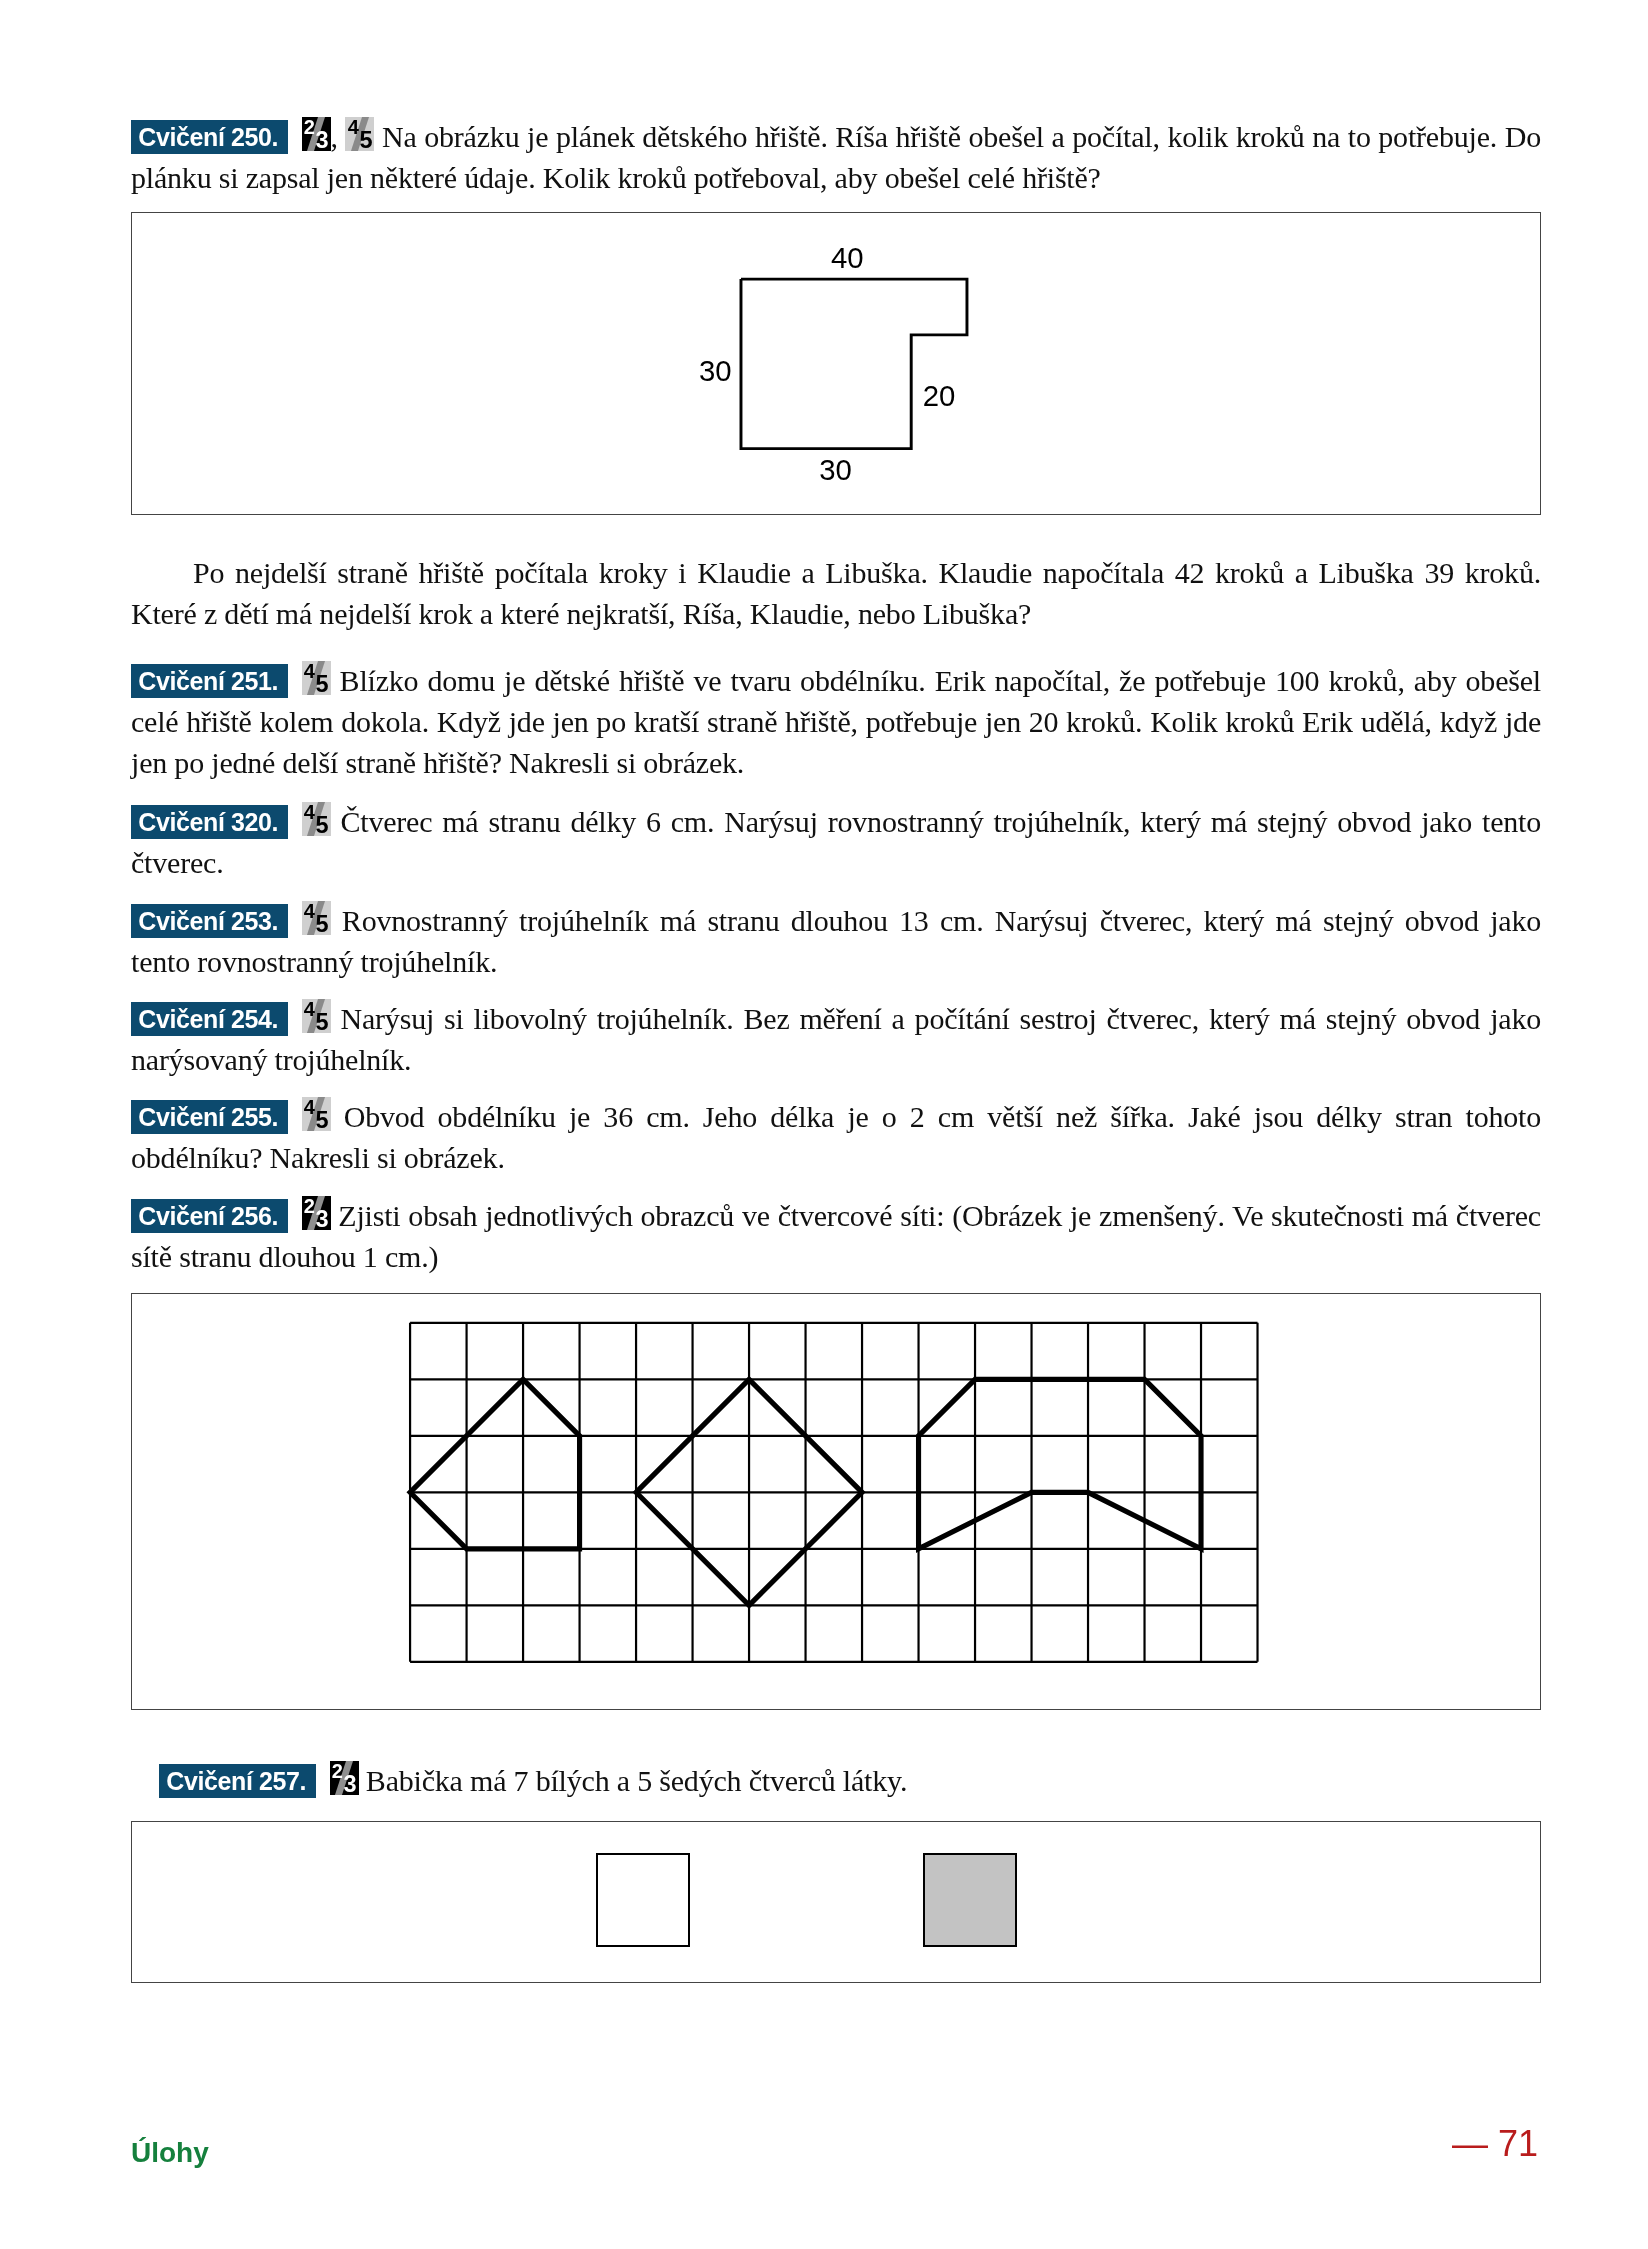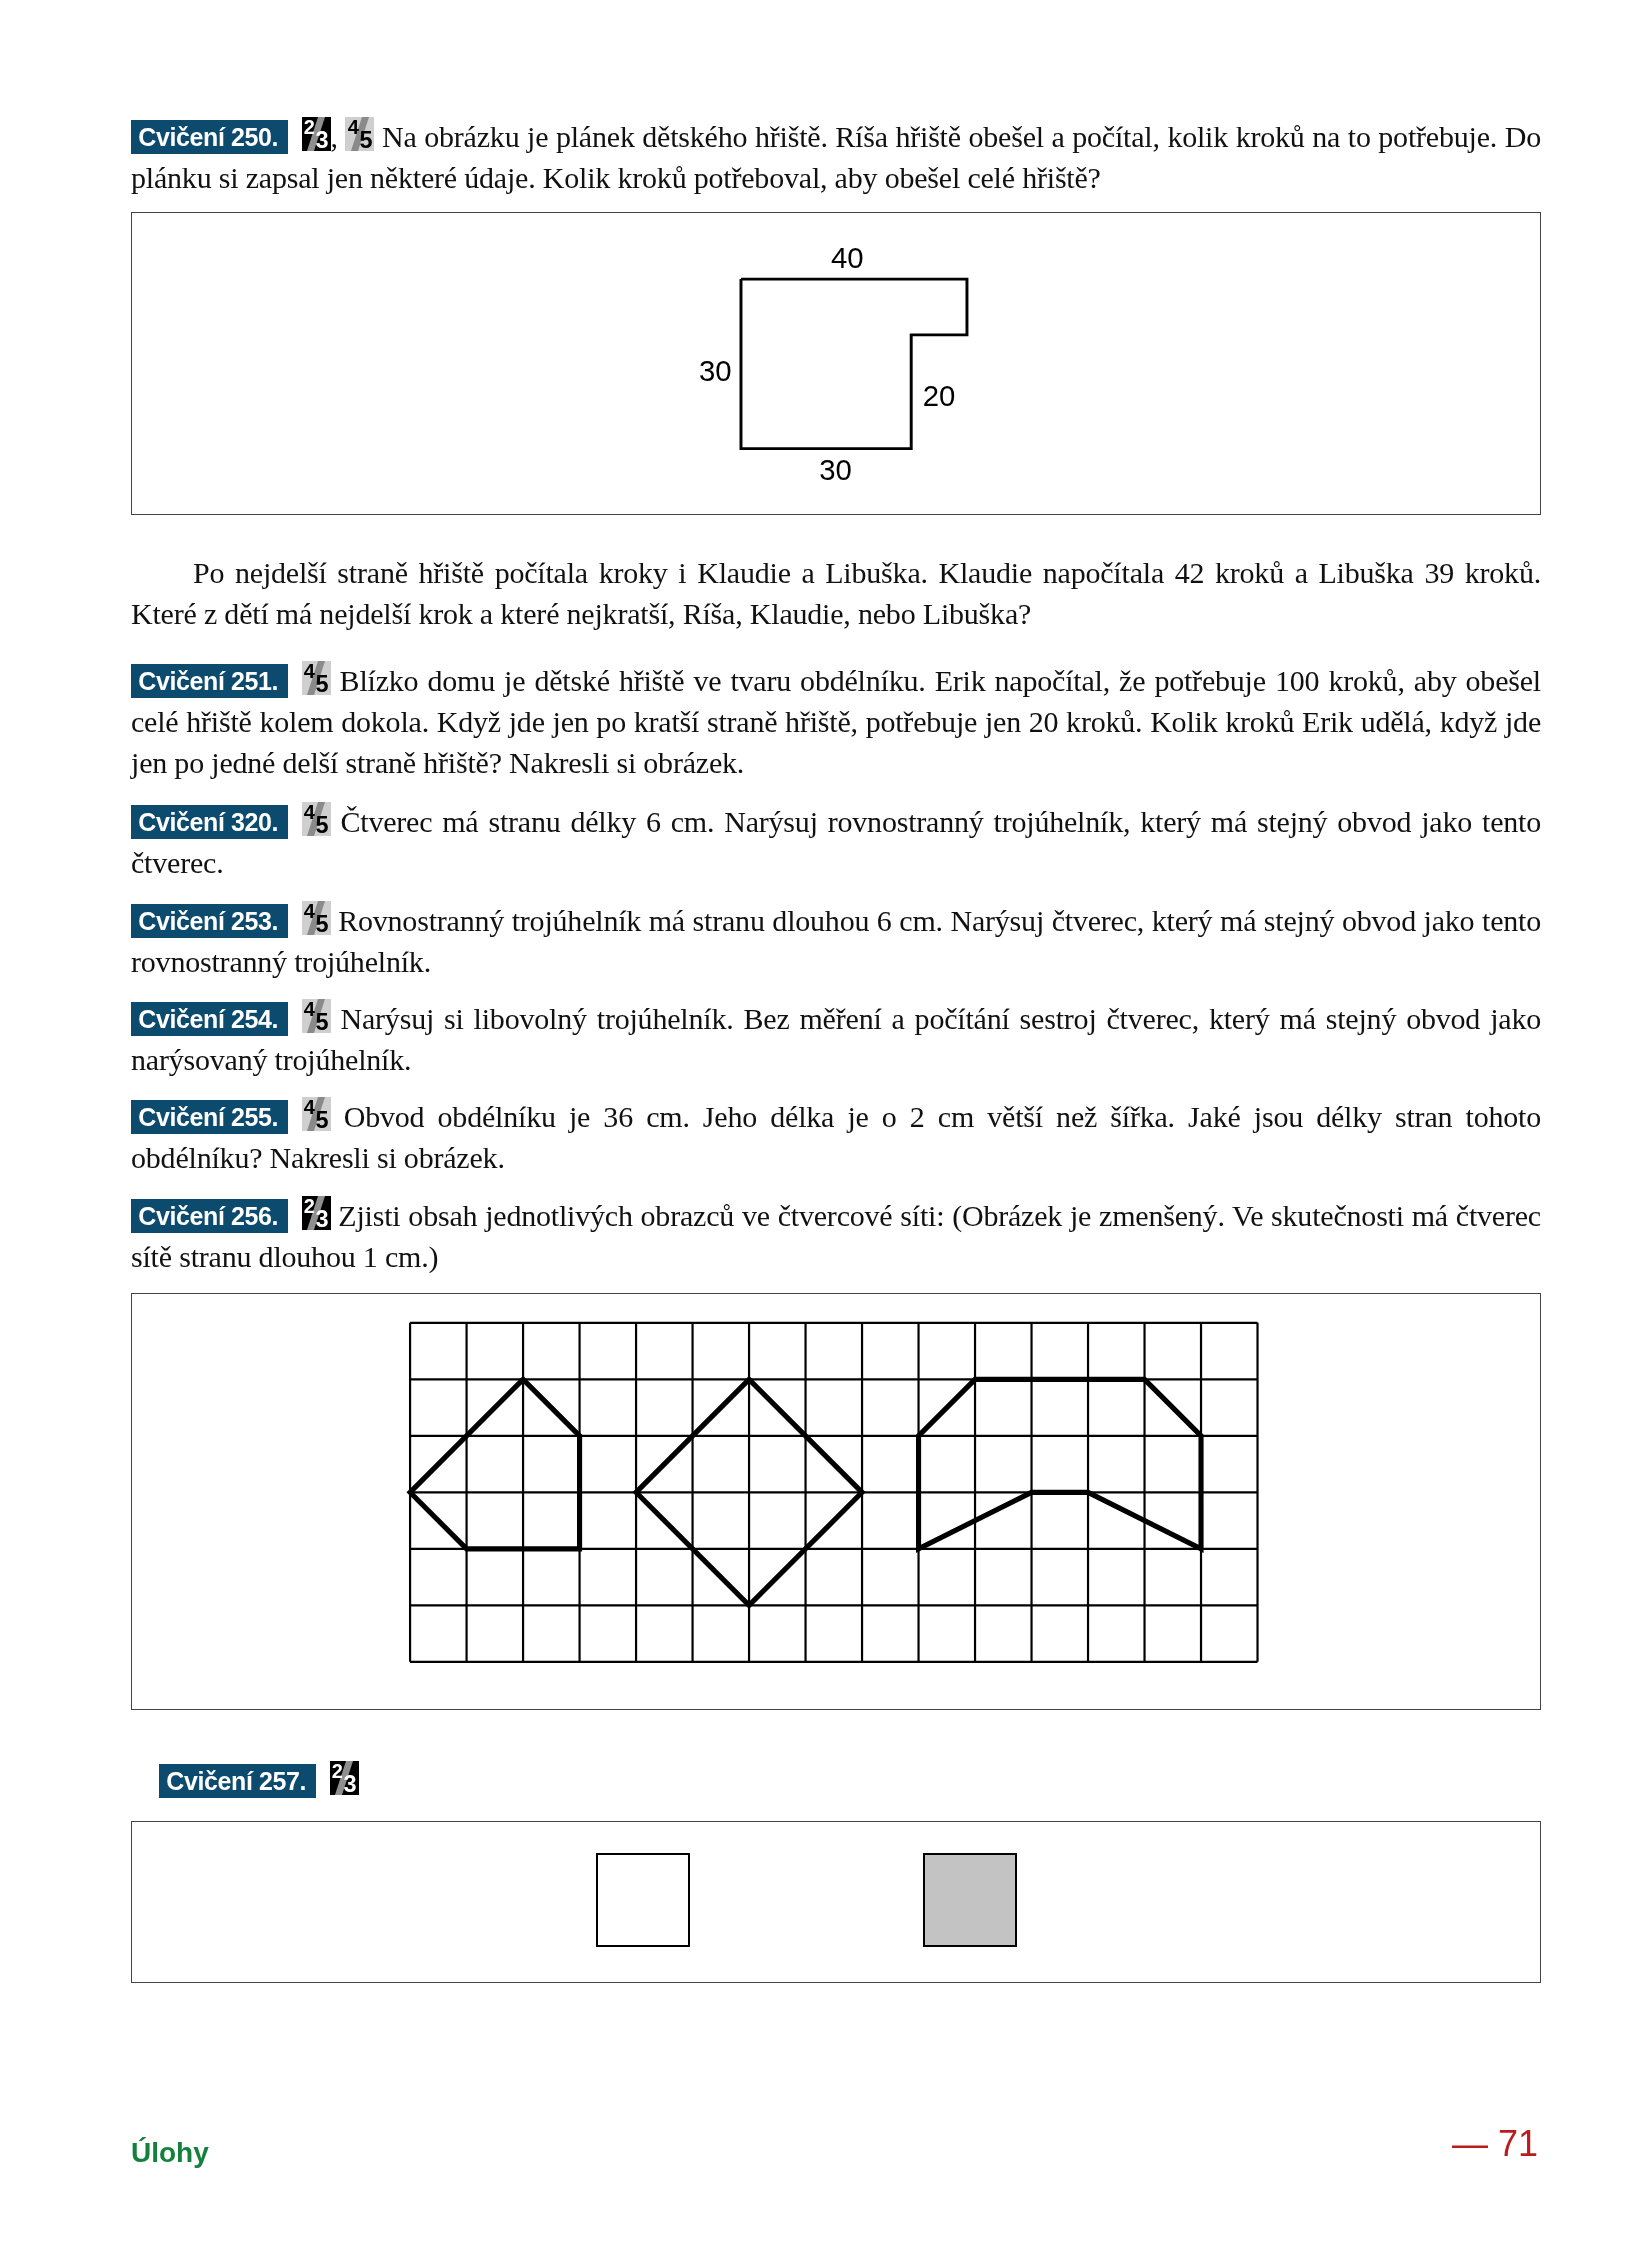--- a/index.html
+++ b/index.html
@@ -56,21 +56,21 @@
   <span>Blízko domu je dětské hřiště ve tvaru obdélníku. Erik napočítal, že potřebuje 100 kroků, aby obešel celé hřiště kolem dokola. Když jde jen po kratší straně hřiště, potřebuje jen 20 kroků. Kolik kroků Erik udělá, když jde jen po jedné delší straně hřiště? Nakresli si obrázek.</span>
 </div>
 
 <div class="para" style="top:801px;">
   <span class="label">Cvičení 320.</span><span class="badge light"><span class="slash"></span><span class="d1">4</span><span class="d2">5</span></span>
   <span>Čtverec má stranu délky 6 cm. Narýsuj rovnostranný trojúhelník, který má stejný obvod jako tento čtverec.</span>
 </div>
 
 <div class="para" style="top:900px;">
   <span class="label">Cvičení 253.</span><span class="badge light"><span class="slash"></span><span class="d1">4</span><span class="d2">5</span></span>
-  <span>Rovnostranný trojúhelník má stranu dlouhou 6 cm. Narýsuj čtverec, který má stejný obvod jako tento rovnostranný trojúhelník.</span>
+  <span>Rovnostranný trojúhelník má stranu dlouhou 13 cm. Narýsuj čtverec, který má stejný obvod jako tento rovnostranný trojúhelník.</span>
 </div>
 
 <div class="para" style="top:998px;">
   <span class="label">Cvičení 254.</span><span class="badge light"><span class="slash"></span><span class="d1">4</span><span class="d2">5</span></span>
   <span>Narýsuj si libovolný trojúhelník. Bez měření a počítání sestroj čtverec, který má stejný obvod jako narýsovaný trojúhelník.</span>
 </div>
 
 <div class="para" style="top:1096px;">
   <span class="label">Cvičení 255.</span><span class="badge light"><span class="slash"></span><span class="d1">4</span><span class="d2">5</span></span>
   <span>Obvod obdélníku je 36 cm. Jeho délka je o 2 cm větší než šířka. Jaké jsou délky stran tohoto obdélníku? Nakresli si obrázek.</span>
@@ -107,20 +107,21 @@
       <line x1="379" x2="1534" y1="424" y2="424" stroke="#000" stroke-width="3"></line>
       <line x1="379" x2="1534" y1="501" y2="501" stroke="#000" stroke-width="3"></line>
       <polygon points="379,270 533,116 610,193 610,347 456,347" fill="none" stroke="#000" stroke-width="7" stroke-linejoin="miter"></polygon>
       <polygon points="687,270 841,116 995,270 841,424" fill="none" stroke="#000" stroke-width="7" stroke-linejoin="miter"></polygon>
       <polygon points="1072,347 1072,193 1149,116 1380,116 1457,193 1457,347 1303,270 1226,270" fill="none" stroke="#000" stroke-width="7" stroke-linejoin="miter"></polygon>
     </svg>
 </div>
 
 <div class="para" style="top:1760px;padding-left:28px;">
   <span class="label">Cvičení 257.</span><span class="badge dark"><span class="slash"></span><span class="d1">2</span><span class="d2">3</span></span>
+  <span>Babička má 7 bílých a 5 šedých čtverců látky.</span>
 </div>
 
 <div class="box" style="top:1821px; height:160px;">
   <div id="sq-white" style="position: absolute; left: 464px; top: 31px; width: 90px; height: 90px; border: 2.9px solid rgb(0, 0, 0); background: rgb(255, 255, 255);"></div>
   <div id="sq-grey" style="position: absolute; left: 791px; top: 31px; width: 90px; height: 90px; border: 2.9px solid rgb(0, 0, 0); background: rgb(195, 195, 195);"></div>
 </div>
 
 <div class="footer-left">Úlohy</div>
 <div class="footer-right">— 71</div>
 

